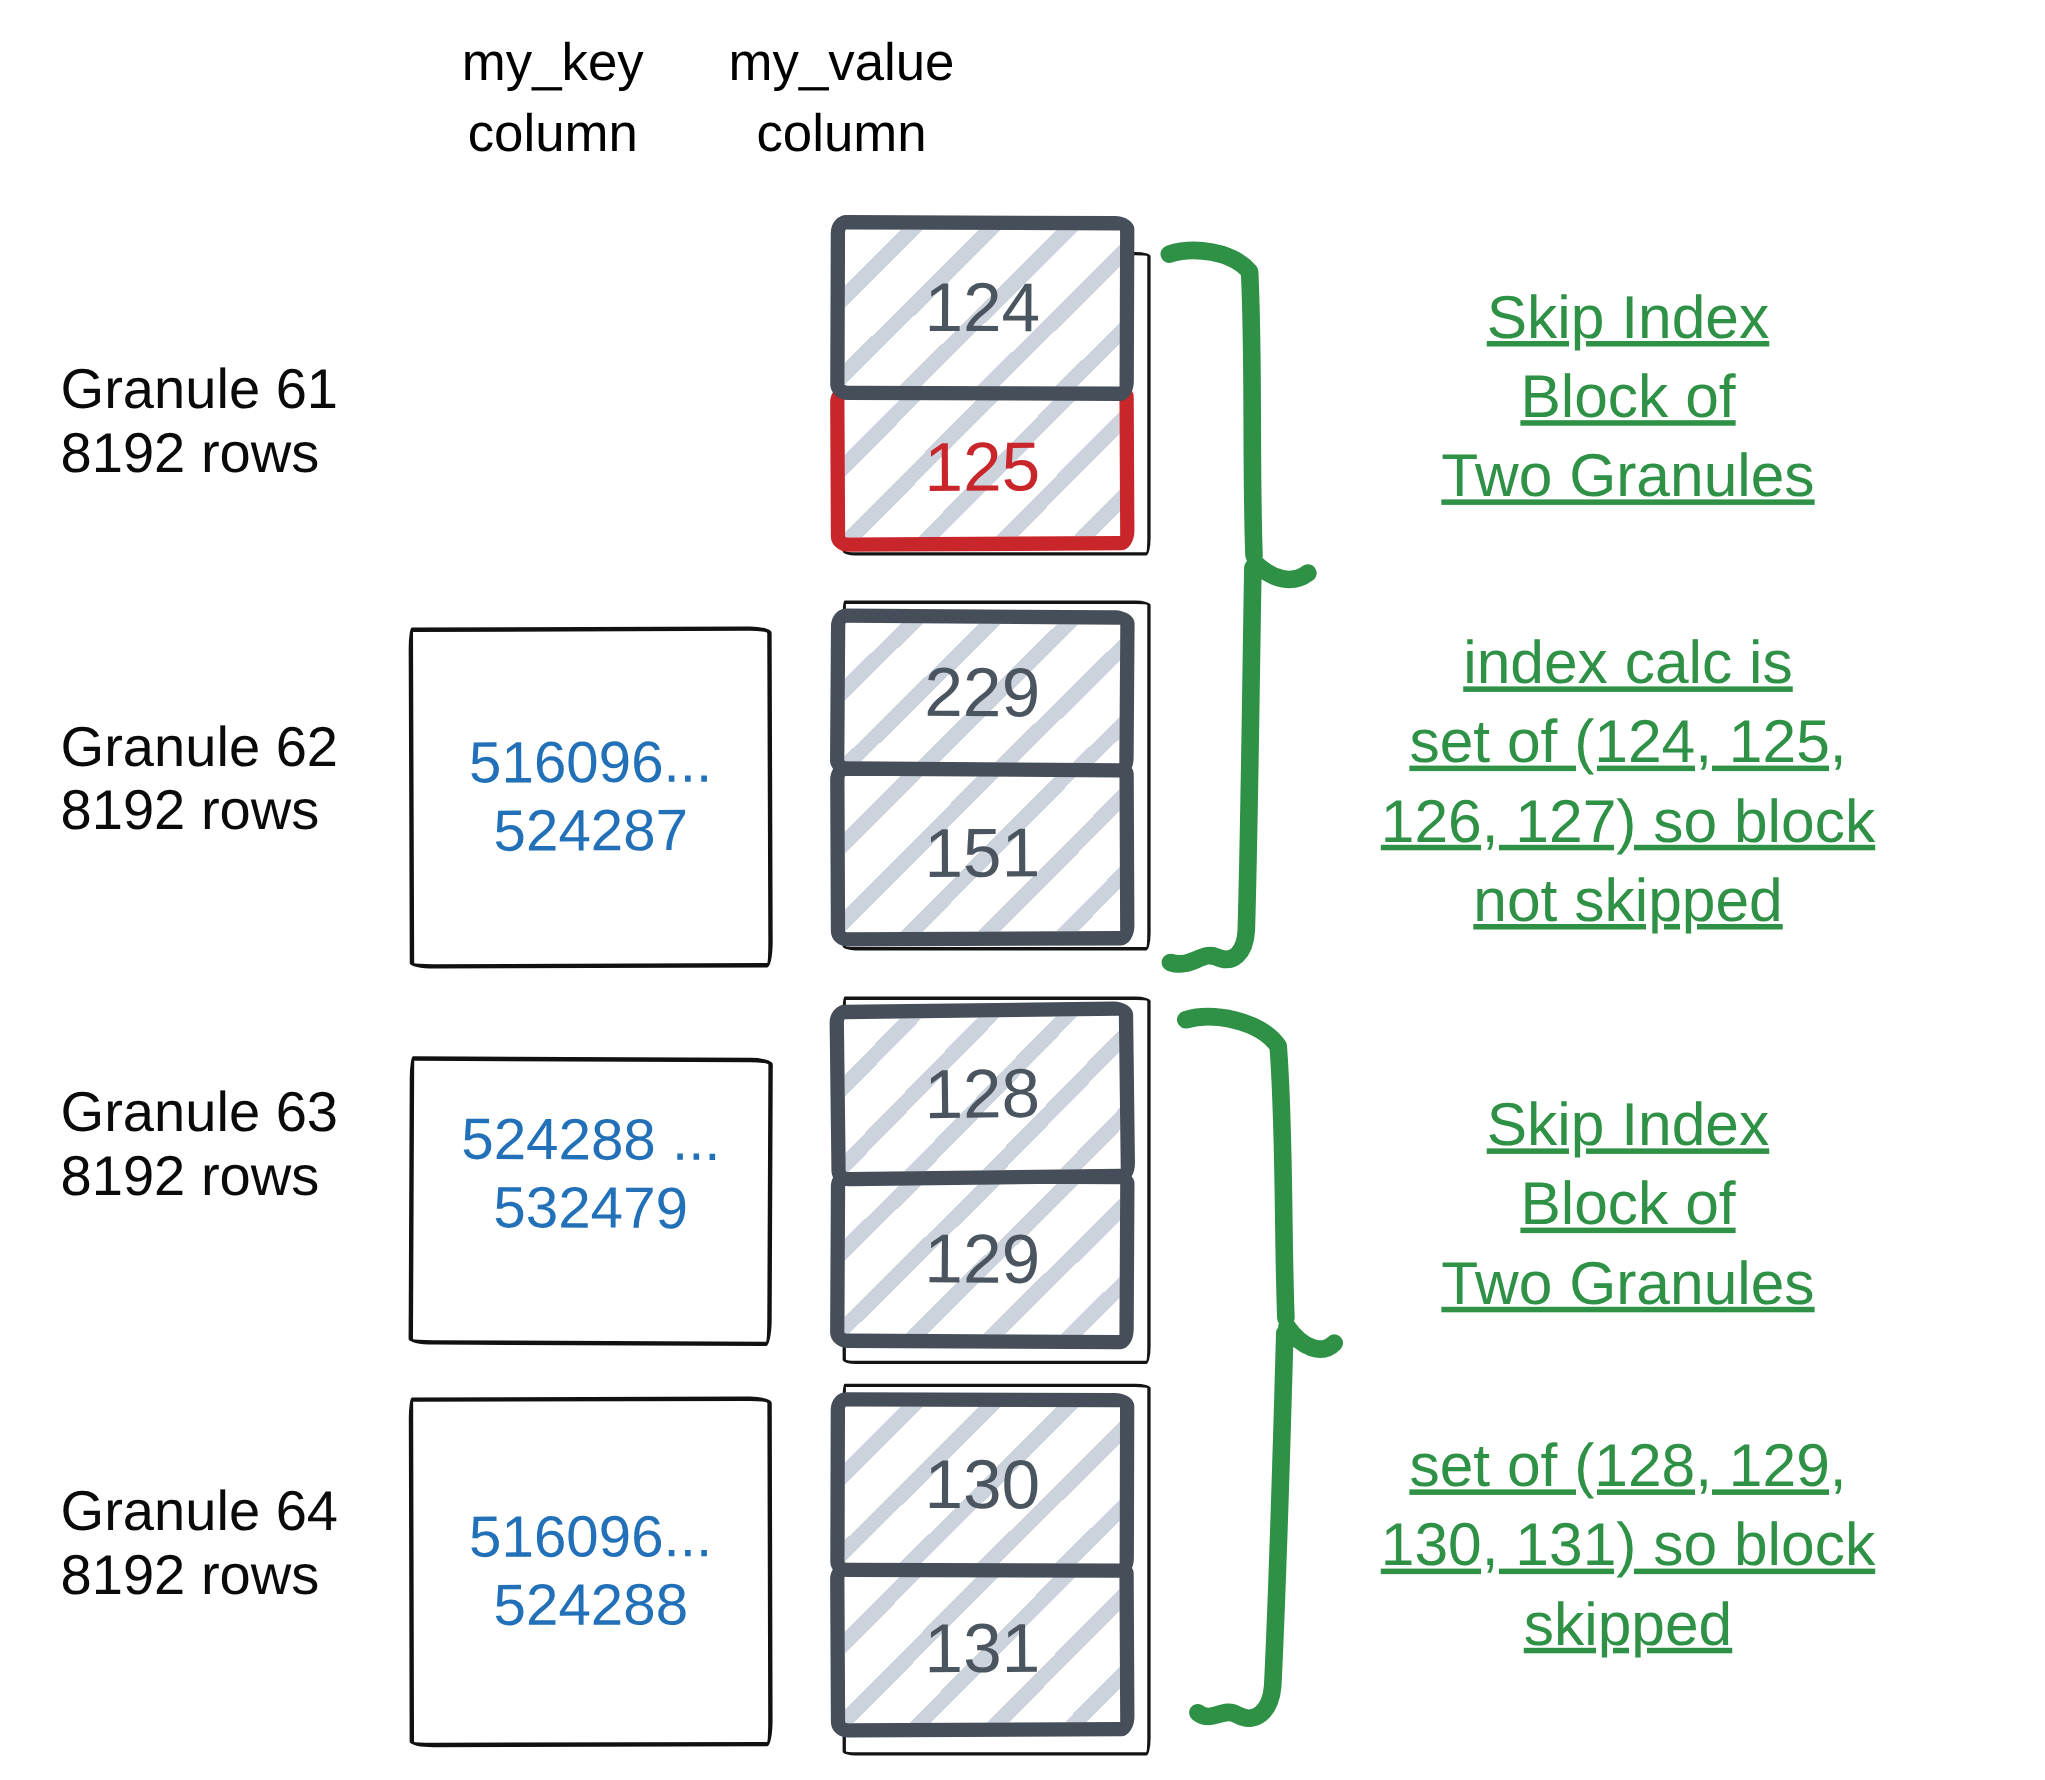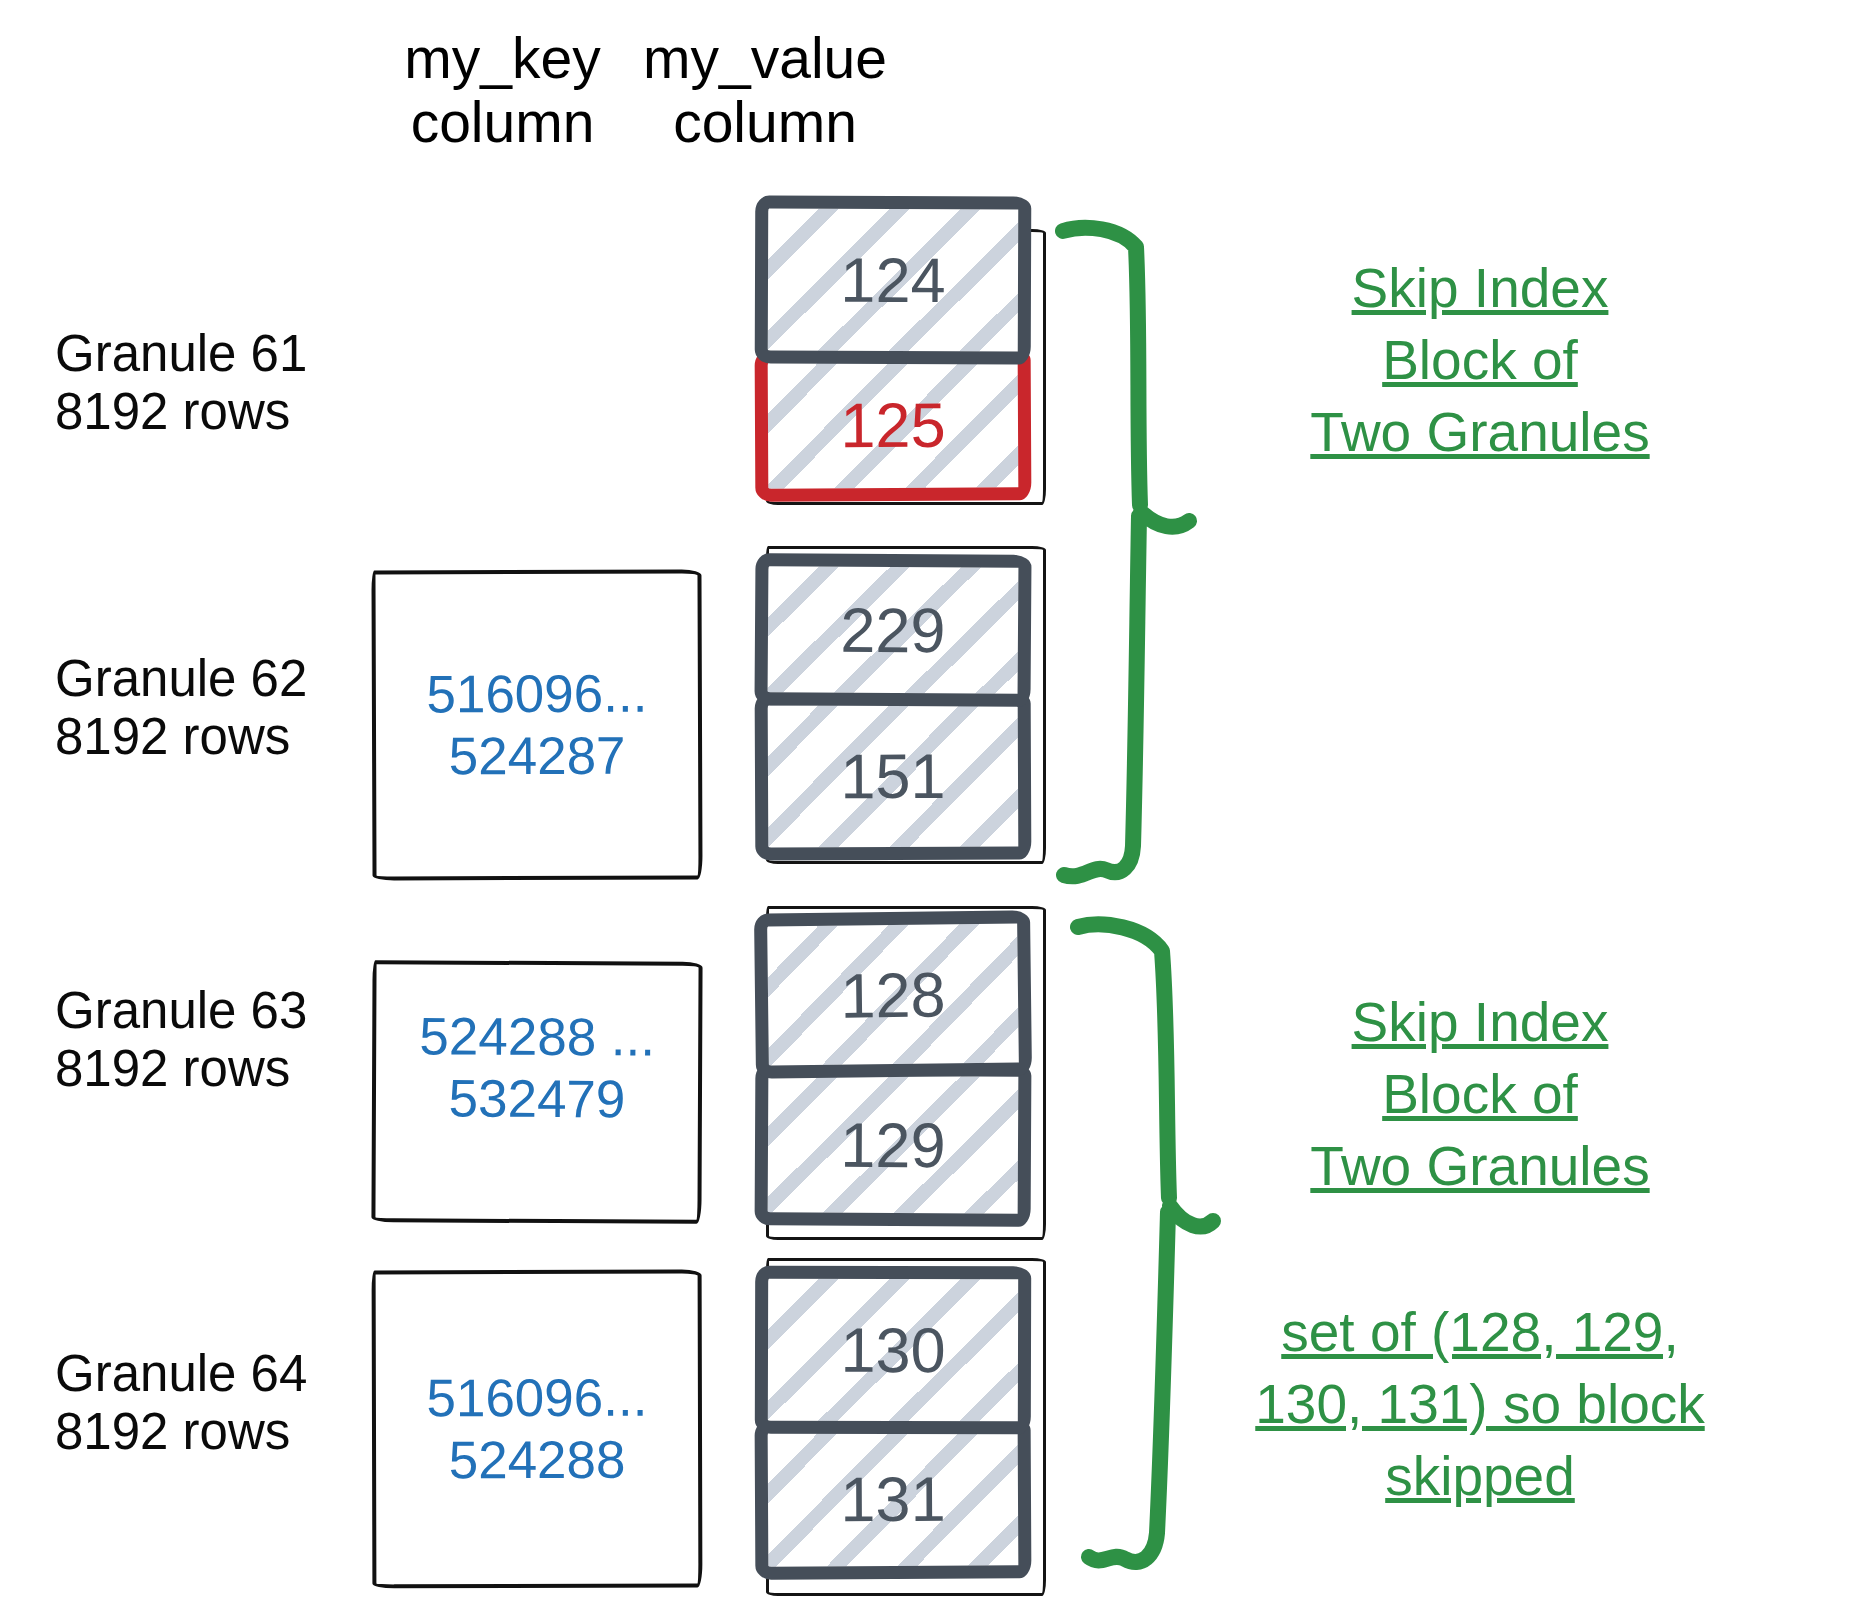--- a/index.html
+++ b/index.html
@@ -14,21 +14,21 @@
   html,body{margin:0;padding:0;background:#ffffff;}
   .canvas{
     position:relative;width:1859px;height:1618px;background:#ffffff;
     font-family:"Liberation Sans",sans-serif;overflow:hidden;
   }
   .canvas *{box-sizing:border-box;}
 
   
   .col-header{
     position:absolute;top:26px;text-align:center;
-    font-size:57px;line-height:64px;color:#000000;white-space:pre-line;
+    font-size:48px;line-height:64px;color:#000000;white-space:pre-line;
   }
   .key-header{left:345px;width:315px;}
   .value-header{left:610px;width:310px;}
 
   
   .granule-label{
     position:absolute;left:55px;width:300px;
     font-size:51px;line-height:58px;color:#0a0a0a;white-space:pre-line;
   }
   .g1{top:325px}.g2{top:650px}.g3{top:982px}.g4{top:1345px}
@@ -171,20 +171,24 @@
       C 1168 1030, 1166 1120, 1169 1198
       M 1170 1206 C 1184 1226, 1202 1232, 1213 1221
       M 1168 1212 C 1165 1320, 1162 1430, 1157 1533
       C 1155 1556, 1141 1568, 1125 1559
       C 1112 1551, 1102 1567, 1089 1557"></path>
   </svg>
 
   <div class="annotation a1">Skip Index
 Block of
 Two Granules</div>
+  <div class="annotation a2">index calc is
+set of (124, 125,
+126, 127) so block
+not skipped</div>
   <div class="annotation a3">Skip Index
 Block of
 Two Granules</div>
   <div class="annotation a4">set of (128, 129,
 130, 131) so block
 skipped</div>
 
 </div>
 
 </body></html>

